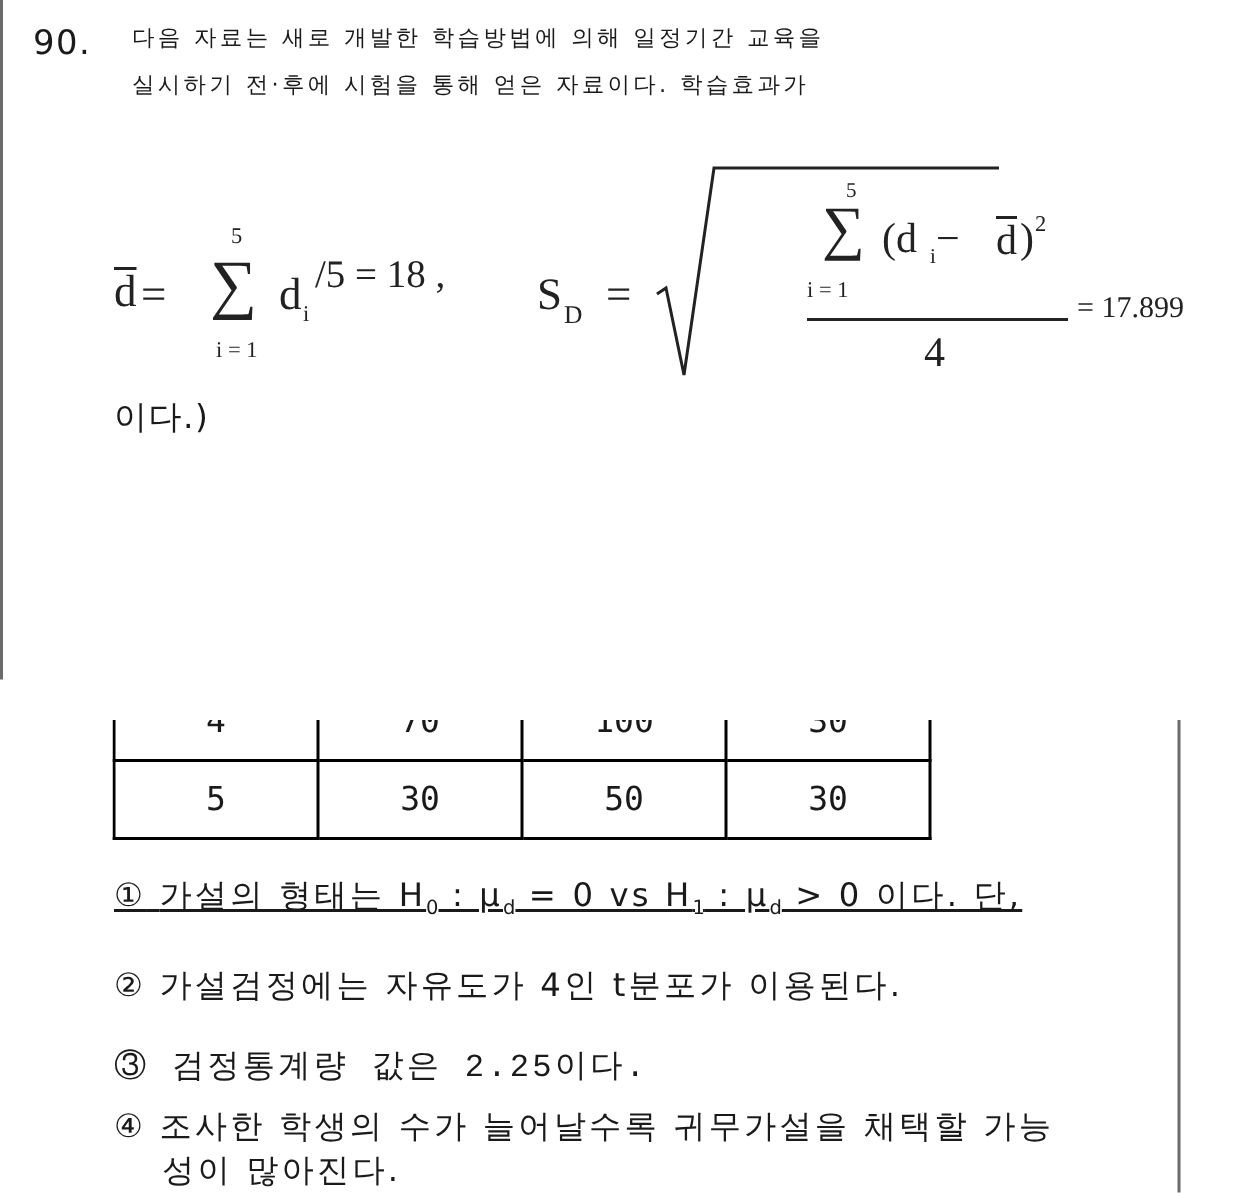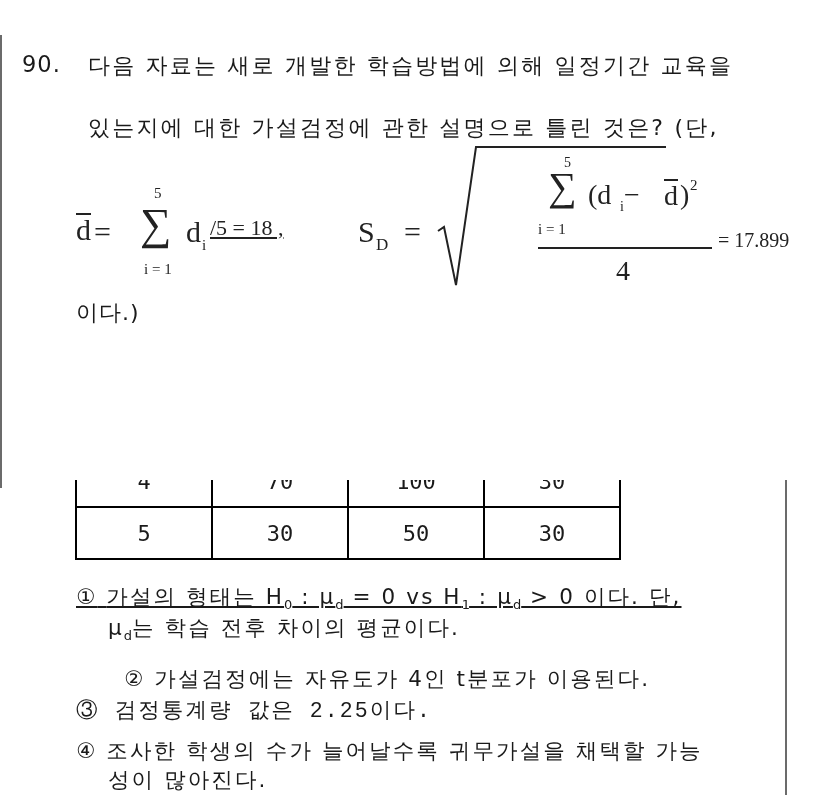--- a/index.html
+++ b/index.html
@@ -1,20 +1,20 @@
 <!DOCTYPE html>
 <html><head>
 <meta charset="utf-8">
 <style>
   html, body { margin:0; padding:0; background:#ffffff; }
   body { width:826px; height:795px; position:relative; overflow:hidden;
          font-family:"DejaVu Sans", "Liberation Sans", sans-serif; color:#1a1a1a; }
-  .top-panel { position:absolute; left:0; top:0; width:826px; height:455px;margin-top:35px; }
+  .top-panel { position:absolute; left:0; top:0; width:826px; height:455px; }
   .left-rule { position:absolute; left:0; top:0; width:2px; height:453px; background:#6b6b6b; }
-  .q-line { position:absolute; font-size:22px; letter-spacing:2.2px; white-space:nowrap; }
+  .q-line { position:absolute; font-size:15px; letter-spacing:2.2px; white-space:nowrap; }
   .q-num { position:absolute; left:22px; top:16px; font-size:22.5px; letter-spacing:1px; }
   .formula { position:absolute; left:74px; top:108px; width:720px; height:160px;
              font-family:"Liberation Serif","DejaVu Serif",serif; color:#222; }
   .f-abs { position:absolute; white-space:nowrap; }
   .bar-over { border-top:2px solid #222; }
   .end-note { position:absolute; left:76px; top:263px; font-size:22px; letter-spacing:1px; }
 
   .bottom-panel { position:absolute; left:0; top:455px; width:826px; height:340px; }
   .right-rule { position:absolute; left:785px; top:25px; width:2px; height:315px; background:#6b6b6b; }
   .tbl-clip { position:absolute; left:75px; top:25px; width:550px; height:109px; overflow:hidden; }
@@ -24,32 +24,32 @@
   .opt { position:absolute; left:76px; font-size:21.5px; letter-spacing:2.1px; white-space:nowrap; }
   sub { font-size:13px; letter-spacing:0; }
 </style>
 </head>
 <body>
 
 <div class="top-panel">
   <div class="left-rule"></div>
   <div class="q-num">90.</div>
   <div class="q-line" style="left:88px;top:16px;">다음 자료는 새로 개발한 학습방법에 의해 일정기간 교육을</div>
-  <div class="q-line" style="left:88px;top:78px;">있는지에 대한 가설검정에 관한 설명으로 틀린 것은? (단,</div>
+  <div class="q-line" style="left:88px;top:47px;">실시하기 전·후에 시험을 통해 얻은 자료이다. 학습효과가</div>
 
   <div class="formula">
 
     <span class="f-abs bar-over" style="left:2px;top:70px;font-size:30px;line-height:30px;">d</span>
     <span class="f-abs" style="left:20px;top:72px;font-size:30px;">=</span>
     <span class="f-abs" style="left:80px;top:42px;font-size:15px;">5</span>
     <span class="f-abs" style="left:66px;top:56px;font-size:44px;">∑</span>
     <span class="f-abs" style="left:70px;top:118px;font-size:15px;">i = 1</span>
     <span class="f-abs" style="left:112px;top:72px;font-size:30px;">d</span>
     <span class="f-abs" style="left:128px;top:94px;font-size:15px;">i</span>
-    <span class="f-abs" style="left:136px;top:72px;font-size:22px;text-decoration:underline;">/5 = 18 ,</span>
+    <span class="f-abs" style="left:136px;top:60px;font-size:26px;">/5 = 18 ,</span>
     <span class="f-abs" style="left:284px;top:72px;font-size:30px;">S</span>
     <span class="f-abs" style="left:302px;top:92px;font-size:17px;">D</span>
     <span class="f-abs" style="left:330px;top:72px;font-size:30px;">=</span>
 
     <svg class="f-abs" style="left:362px;top:0px;" width="232" height="150">
       <polyline points="2,88 8,84 20,142 40,4 230,4" fill="none" stroke="#222" stroke-width="2"></polyline>
     </svg>
     <span class="f-abs" style="left:490px;top:12px;font-size:14px;">5</span>
     <span class="f-abs" style="left:474px;top:20px;font-size:40px;">∑</span>
     <span class="f-abs" style="left:464px;top:78px;font-size:15px;">i = 1</span>
@@ -85,24 +85,21 @@
         <td>30</td>
       </tr>
     </tbody>
       </table>
   </div>
 
   <div class="opt" style="top:127px;text-decoration:underline;">
     <span>①</span>
     <span>가설의 형태는 H</span><sub>0</sub><span> : μ</span><sub>d</sub><span> = 0 vs H</span><sub>1</sub><span> : μ</span><sub>d</sub><span> &gt; 0 이다. 단,</span>
   </div>
-  <div class="opt" style="top:158px;left:108px;">
-    <span>μ</span><sub>d</sub><span>는 학습 전후 차이의 평균이다.</span>
-  </div>
-  <div class="opt" style="top:209px;margin-left:48px;">
+  <div class="opt" style="top:187px;">
     <span>②</span>
     <span>가설검정에는 자유도가 4인 t분포가 이용된다.</span>
   </div>
   <div class="opt" style="top:240px;font-family:Liberation Mono, monospace;">
     <span>③</span>
     <span>검정통계량 값은 2.25이다.</span>
   </div>
   <div class="opt" style="top:281px;">
     <span>④</span>
     <span>조사한 학생의 수가 늘어날수록 귀무가설을 채택할 가능</span>

